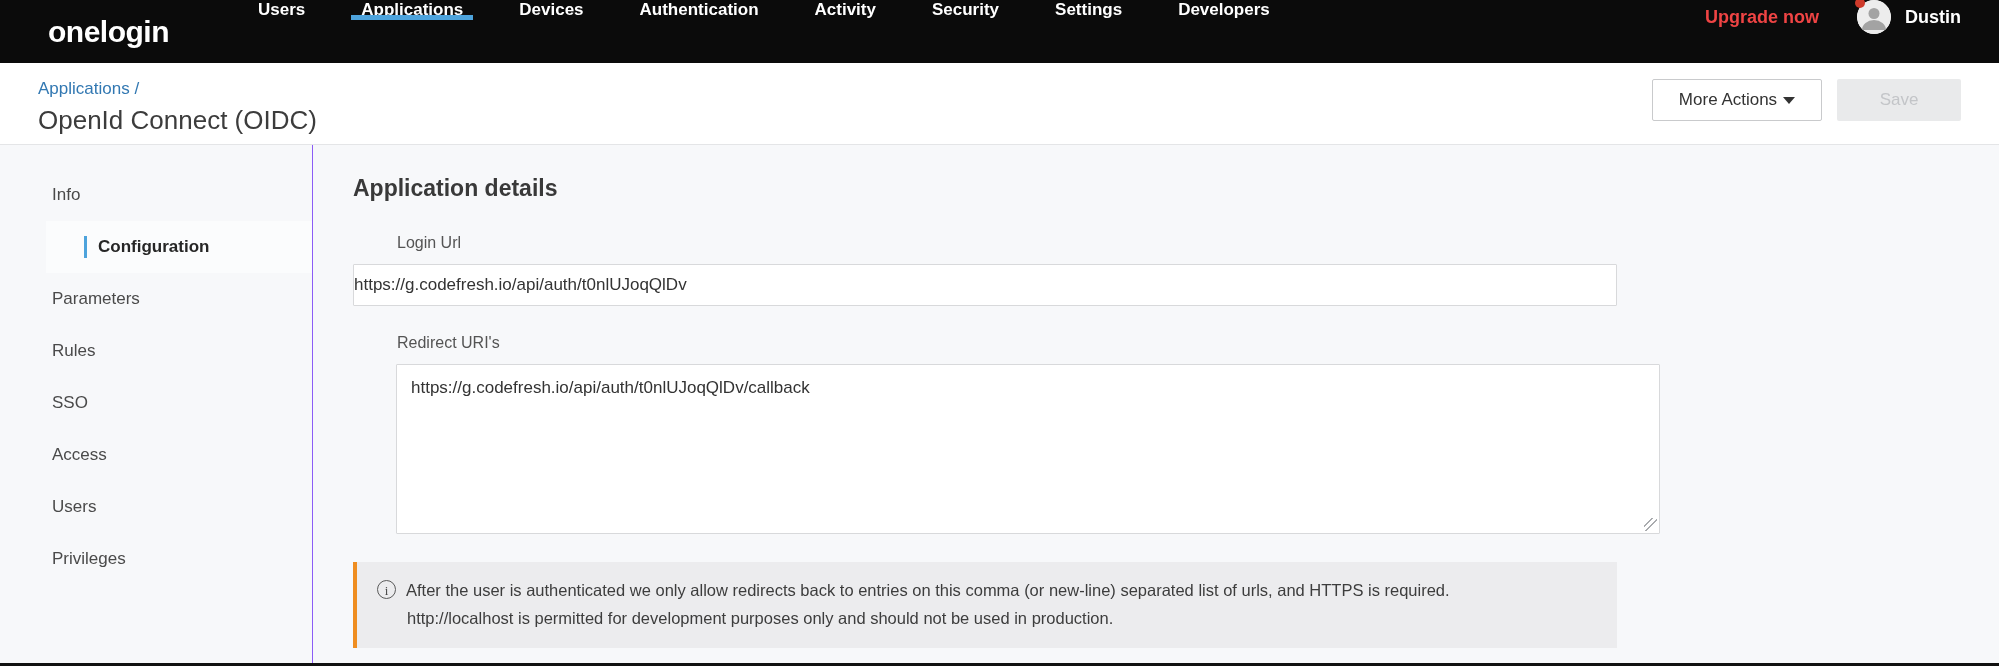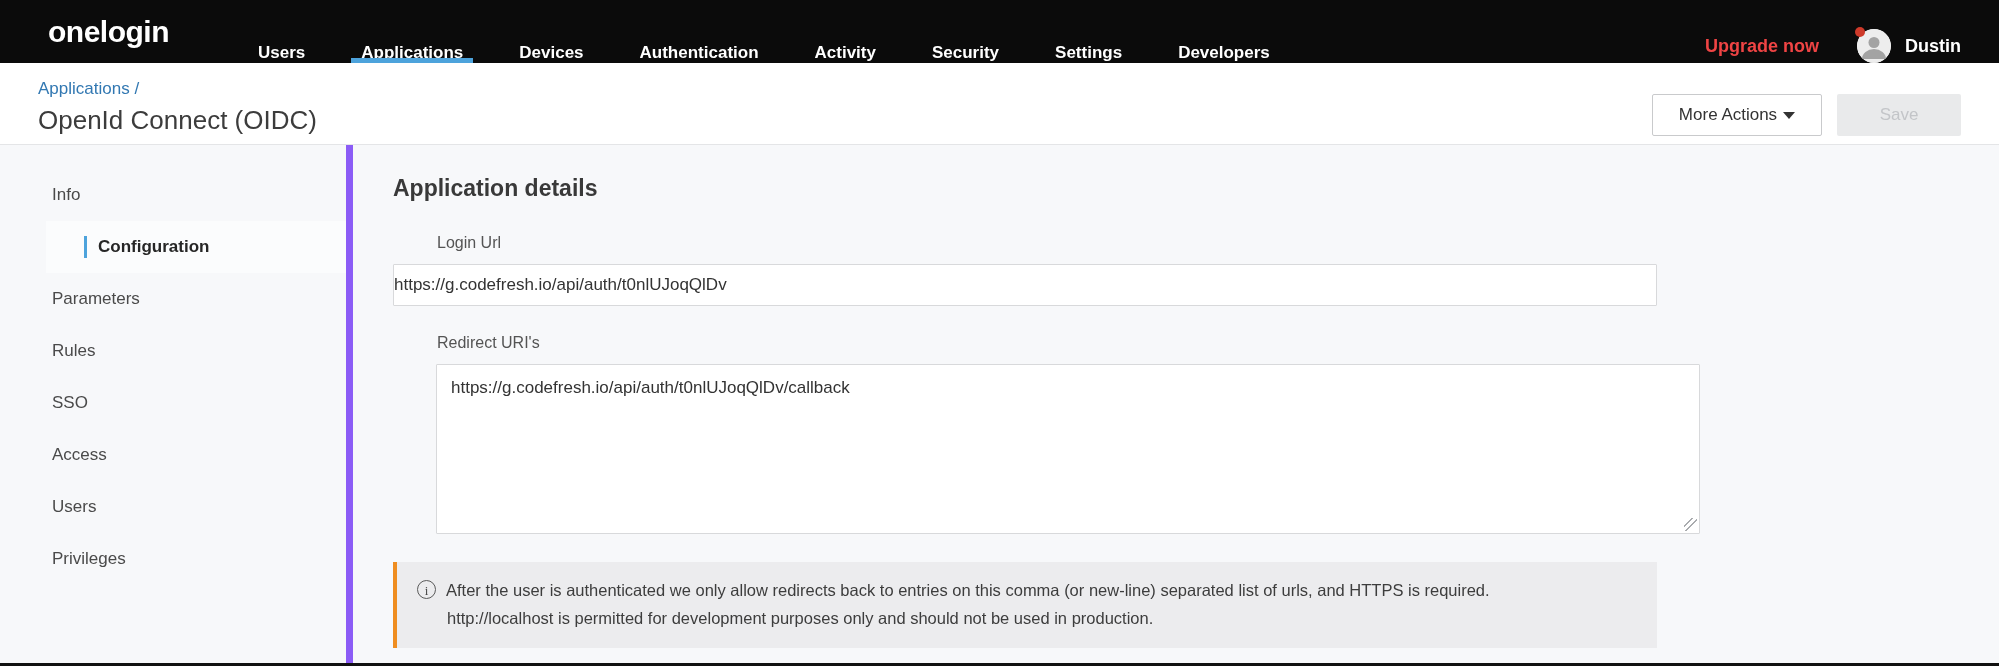--- a/index.html
+++ b/index.html
@@ -8,21 +8,21 @@
     font-family: "Liberation Sans", sans-serif;
     background: #ffffff;
     position: relative;
   }
 
   
   .topnav {
     height: 63px;
     background: #0b0b0b;
     display: flex;
-    align-items: flex-end;
+    align-items: flex-start;
     padding: 0 38px 0 48px;
   }
   .logo {
     color: #ffffff;
     font-size: 30px;
     font-weight: 600;
     letter-spacing: -0.5px;
     align-self: center;
     cursor: pointer;
   }
@@ -78,23 +78,23 @@
     border-radius: 50%;
     background: #ce3a2a;
   }
   .user-name { color: #ffffff; font-size: 18px; font-weight: 700; cursor: pointer; }
 
   
   .page-header {
     height: 82px;
     background: #ffffff;
     display: flex;
-    align-items: flex-end;
+    align-items: flex-start;
     justify-content: space-between;
-    padding: 8px 38px;
+    padding: 16px 38px;
     border-bottom: 1px solid #e4e5e7;
   }
   .breadcrumb {
     color: #3278b2;
     font-size: 17px;
     cursor: pointer;
     margin-bottom: 6px;
   }
   .page-title {
     color: #3c3c3c;
@@ -134,23 +134,23 @@
     cursor: default;
   }
 
   
   .content {
     display: flex;
     background: #f7f8fa;
     height: 518px;
   }
   .sidebar {
-    width: 353px;
+    width: 313px;
     flex: none;
-    border-right: 7px solid #8b5cf6;
+    border-right: 1px solid #8b5cf6;
     padding-top: 24px;
   }
   .side-item {
     height: 52px;
     display: flex;
     align-items: center;
     padding-left: 52px;
     font-size: 17px;
     color: #4a4a4a;
     cursor: pointer;

